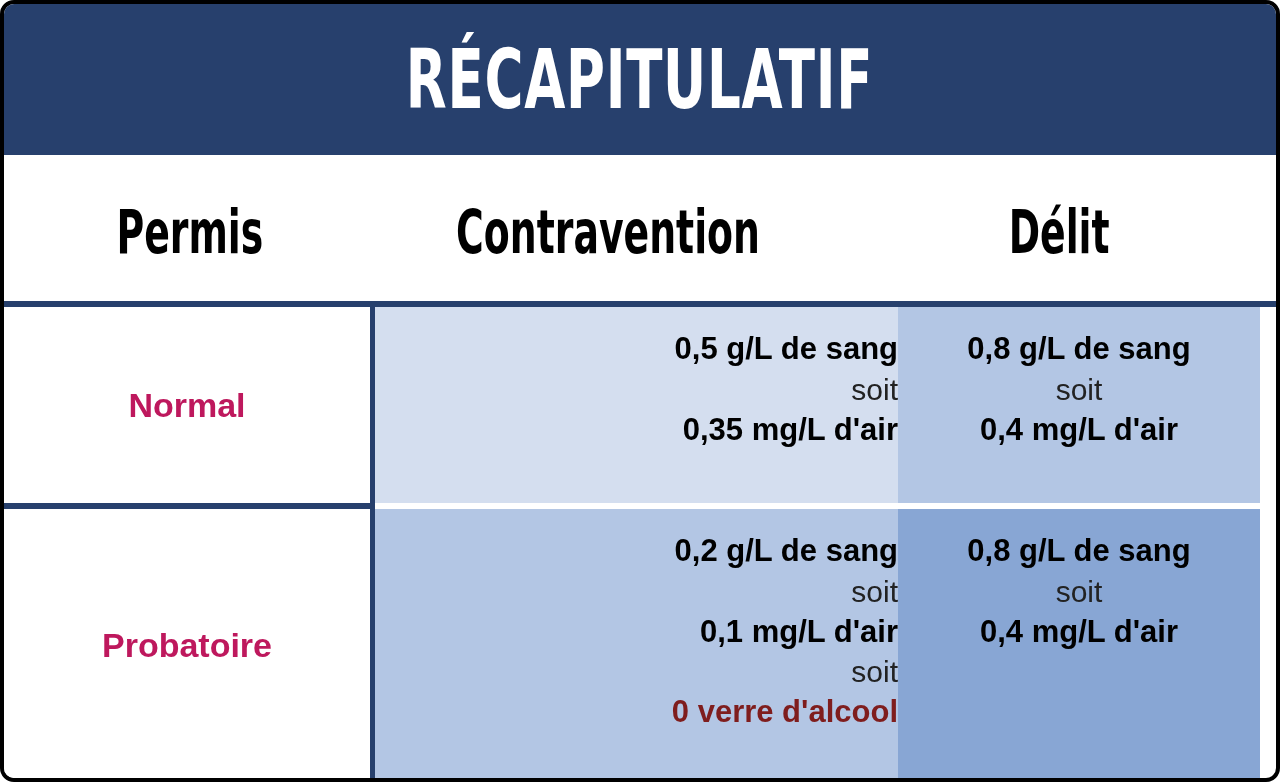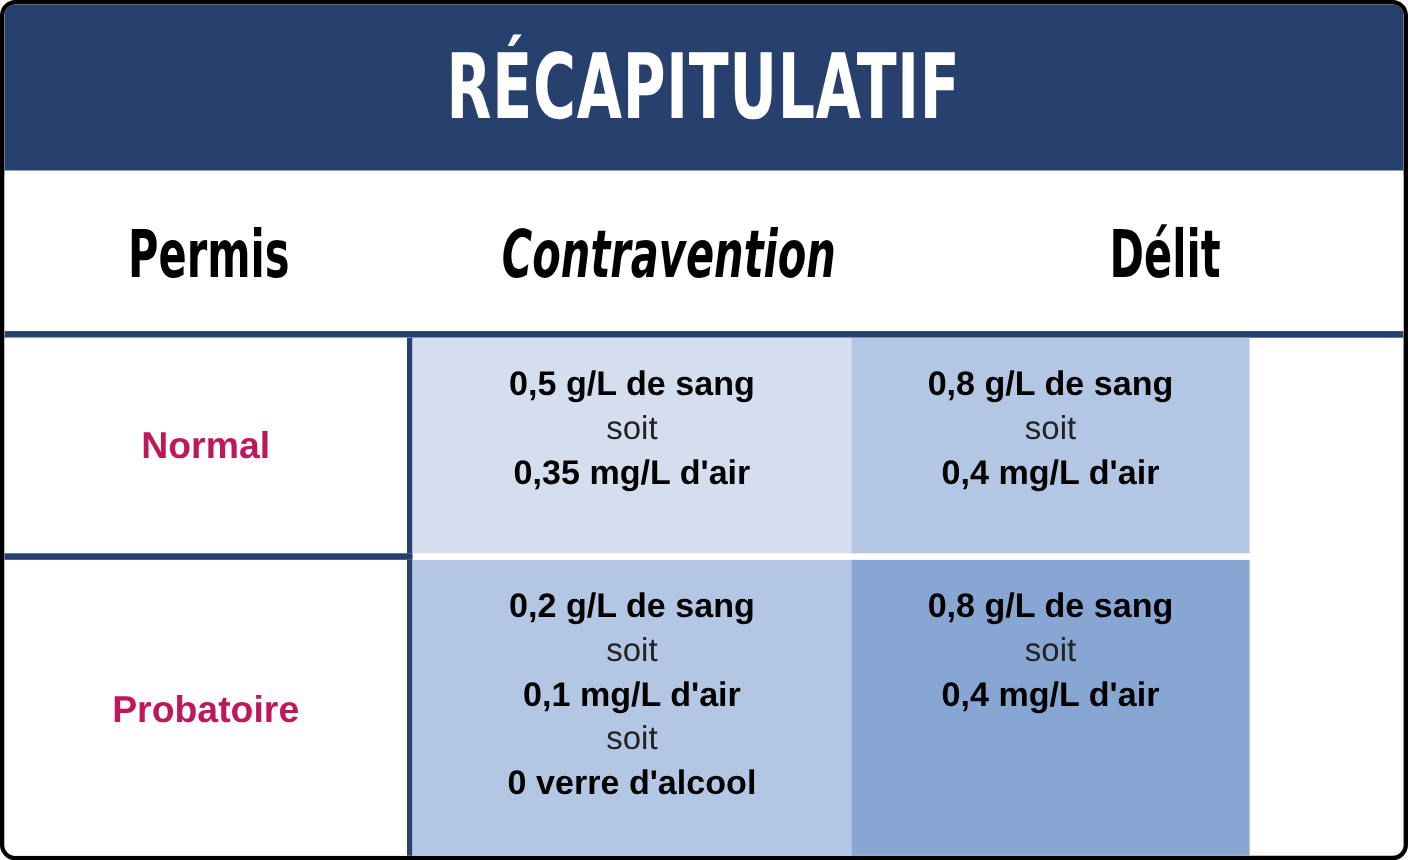--- a/index.html
+++ b/index.html
@@ -75,21 +75,21 @@
     font-weight: bold;
     font-size: 60px;
     line-height: 1;
     white-space: nowrap;
     transform: scaleX(0.70);
     transform-origin: center center;
   }
 
   
   .col-permis       { width: 371px; }
-  .col-contravention{ width: 467px; font-style: italic; }
+  .col-contravention{ width: 467px; }
   .col-delit        { width: 434px; }
 
   
   .header-rule {
     position: absolute;
     left: 0;
     top: 297px;
     width: 100%;
     height: 6px;
     background: #27406D;
@@ -141,21 +141,21 @@
     font-size: 34px;
     color: #be185d;
     white-space: nowrap;
   }
 
   
   .cell-values {
     padding-top: 22px;
     justify-content: flex-start;
   }
-  .cell-contravention { width: 399px; }
+  .cell-contravention { width: 523px; align-items: flex-end; }
   .cell-delit         { width: 362px; }
 
   .c-light  { background: #D4DEEF; }
   .c-medium { background: #B3C6E4; }
   .c-dark   { background: #88A6D4; }
 
   .val-strong {
     font-weight: bold;
     font-size: 31px;
     color: #000000;
@@ -226,21 +226,21 @@
 
       <div class="cell cell-permis">
         <span class="permis-label">Probatoire</span>
       </div>
 
       <div class="cell cell-values cell-contravention c-medium">
         <span class="val-strong">0,2 g/L de sang</span>
         <span class="val-soit">soit</span>
         <span class="val-strong">0,1 mg/L d'air</span>
         <span class="val-soit">soit</span>
-        <span class="val-alert" style="color: #000000;">0 verre d'alcool</span>
+        <span class="val-alert" style="color: #7f1d1d;">0 verre d'alcool</span>
       </div>
 
       <div class="cell cell-values cell-delit c-dark">
         <span class="val-strong">0,8 g/L de sang</span>
         <span class="val-soit">soit</span>
         <span class="val-strong">0,4 mg/L d'air</span>
       </div>
     </div>
 
   </div>

